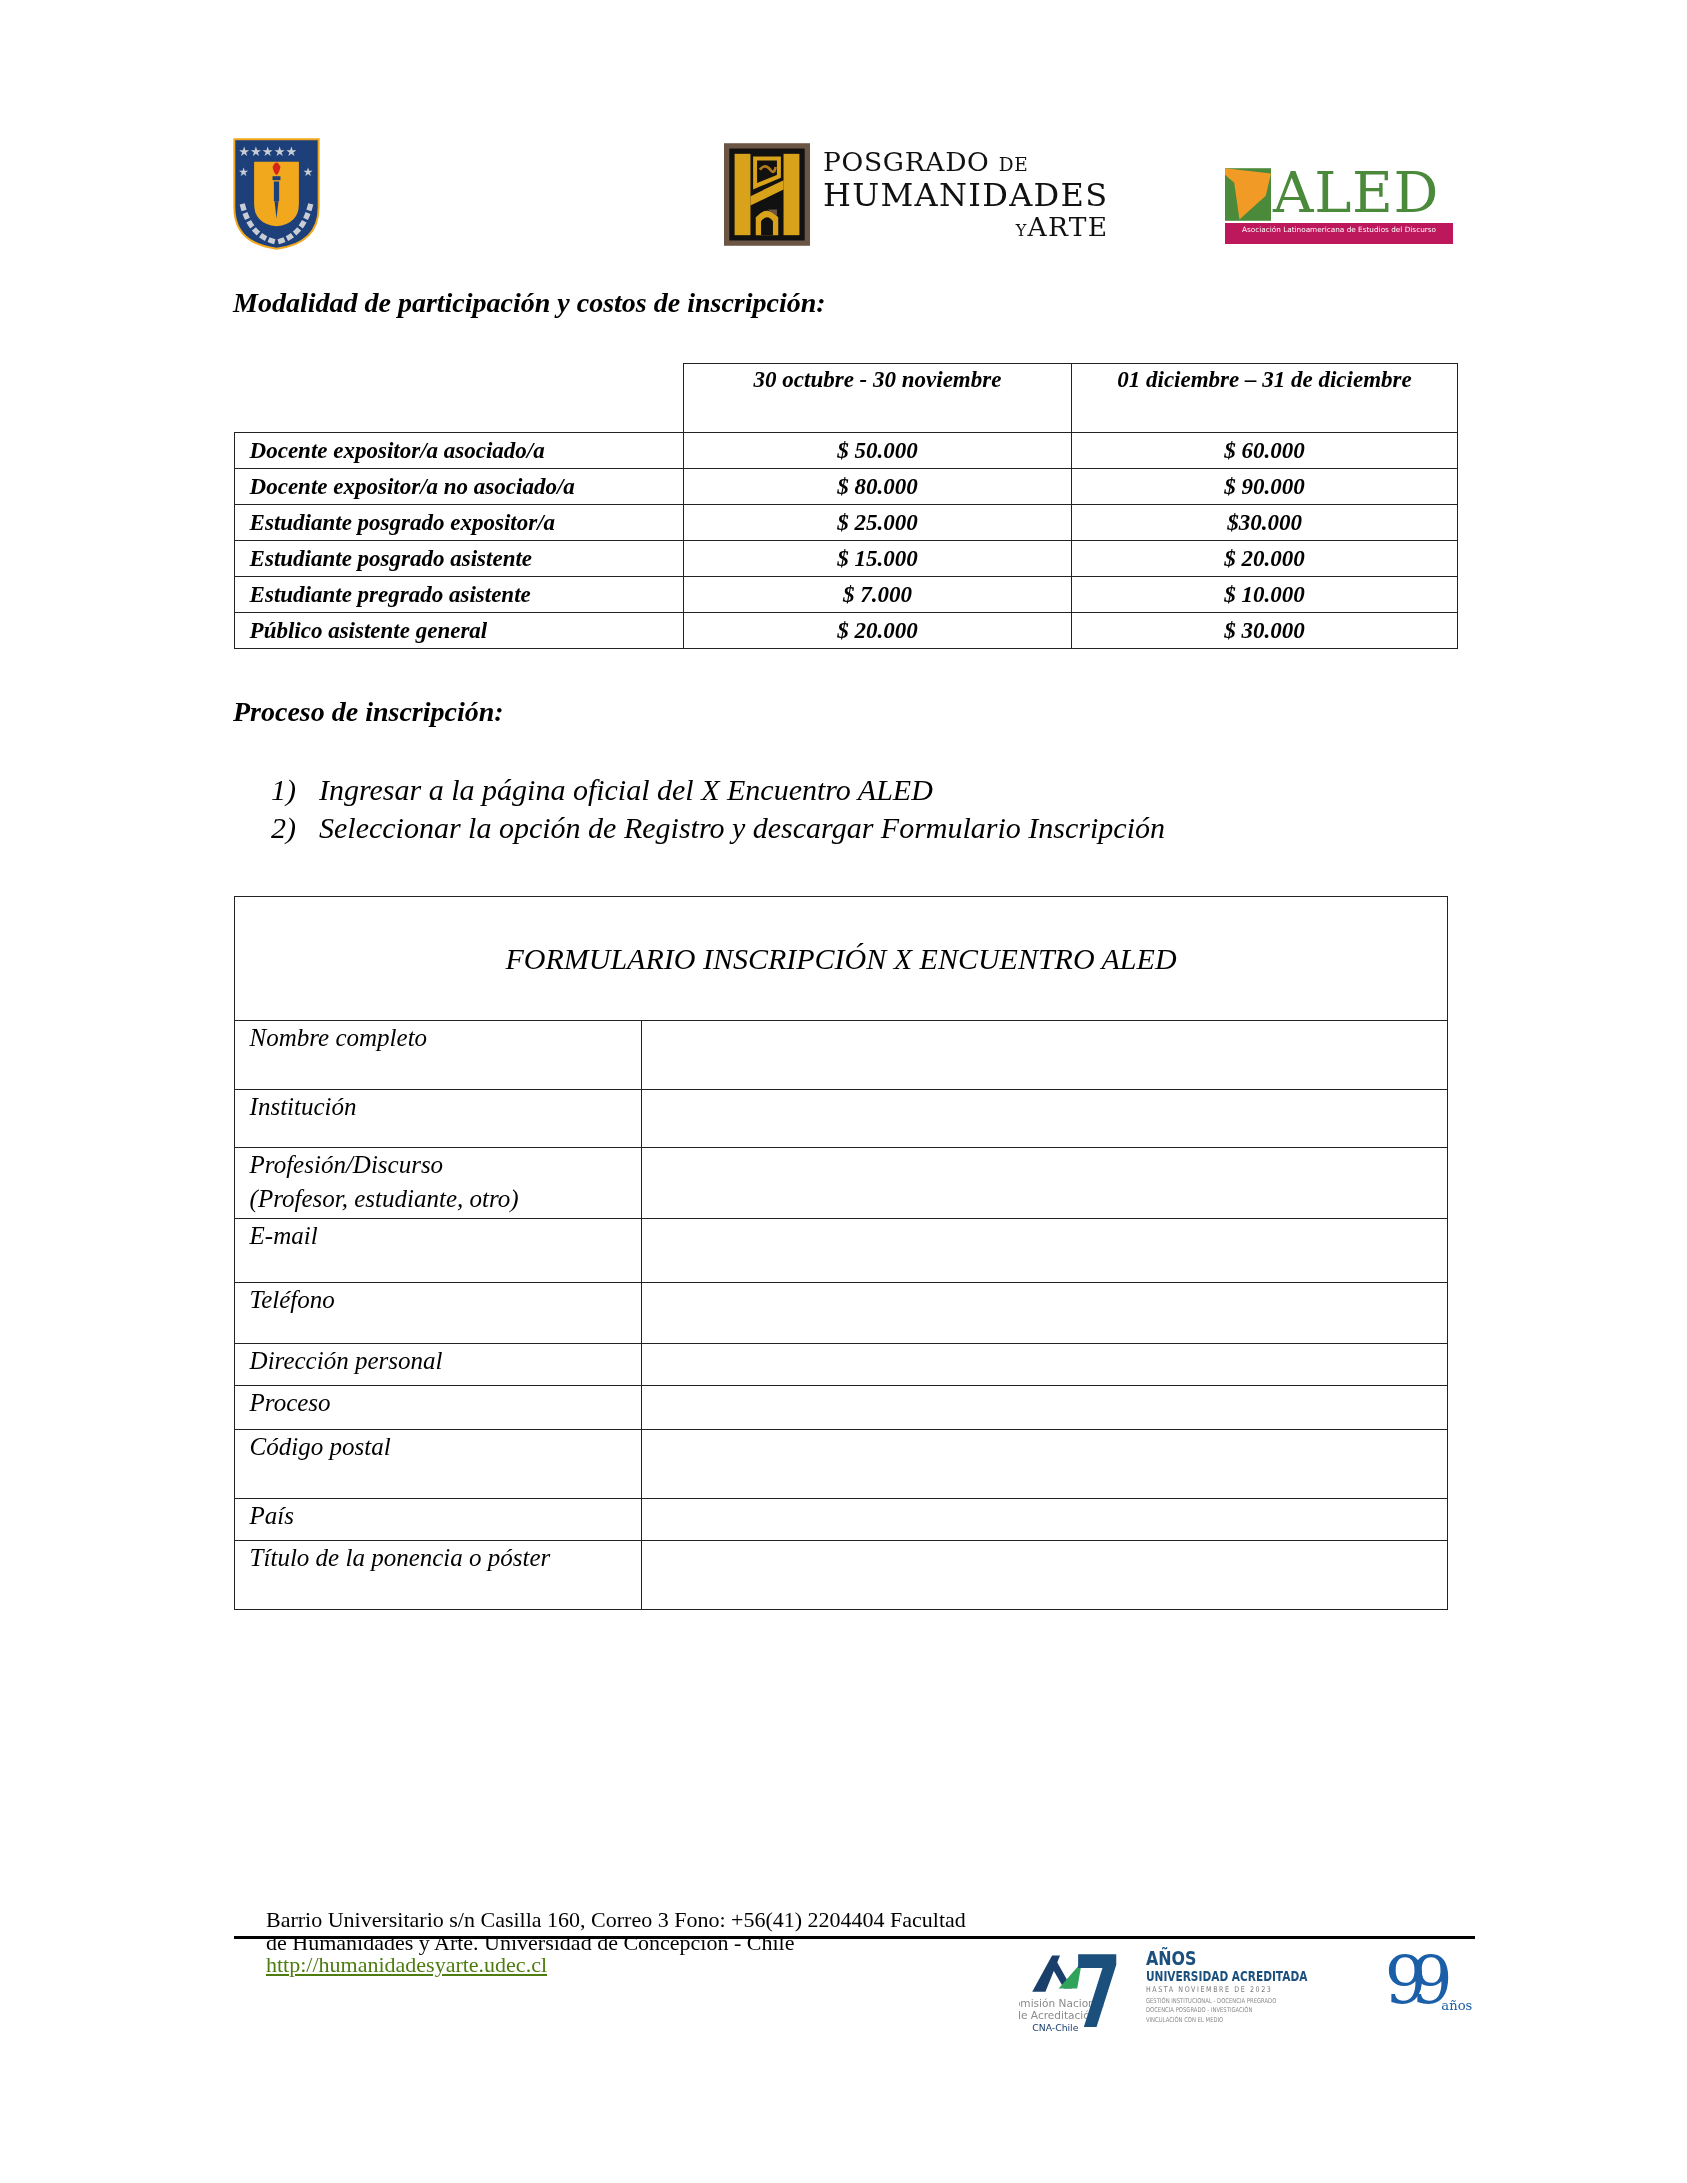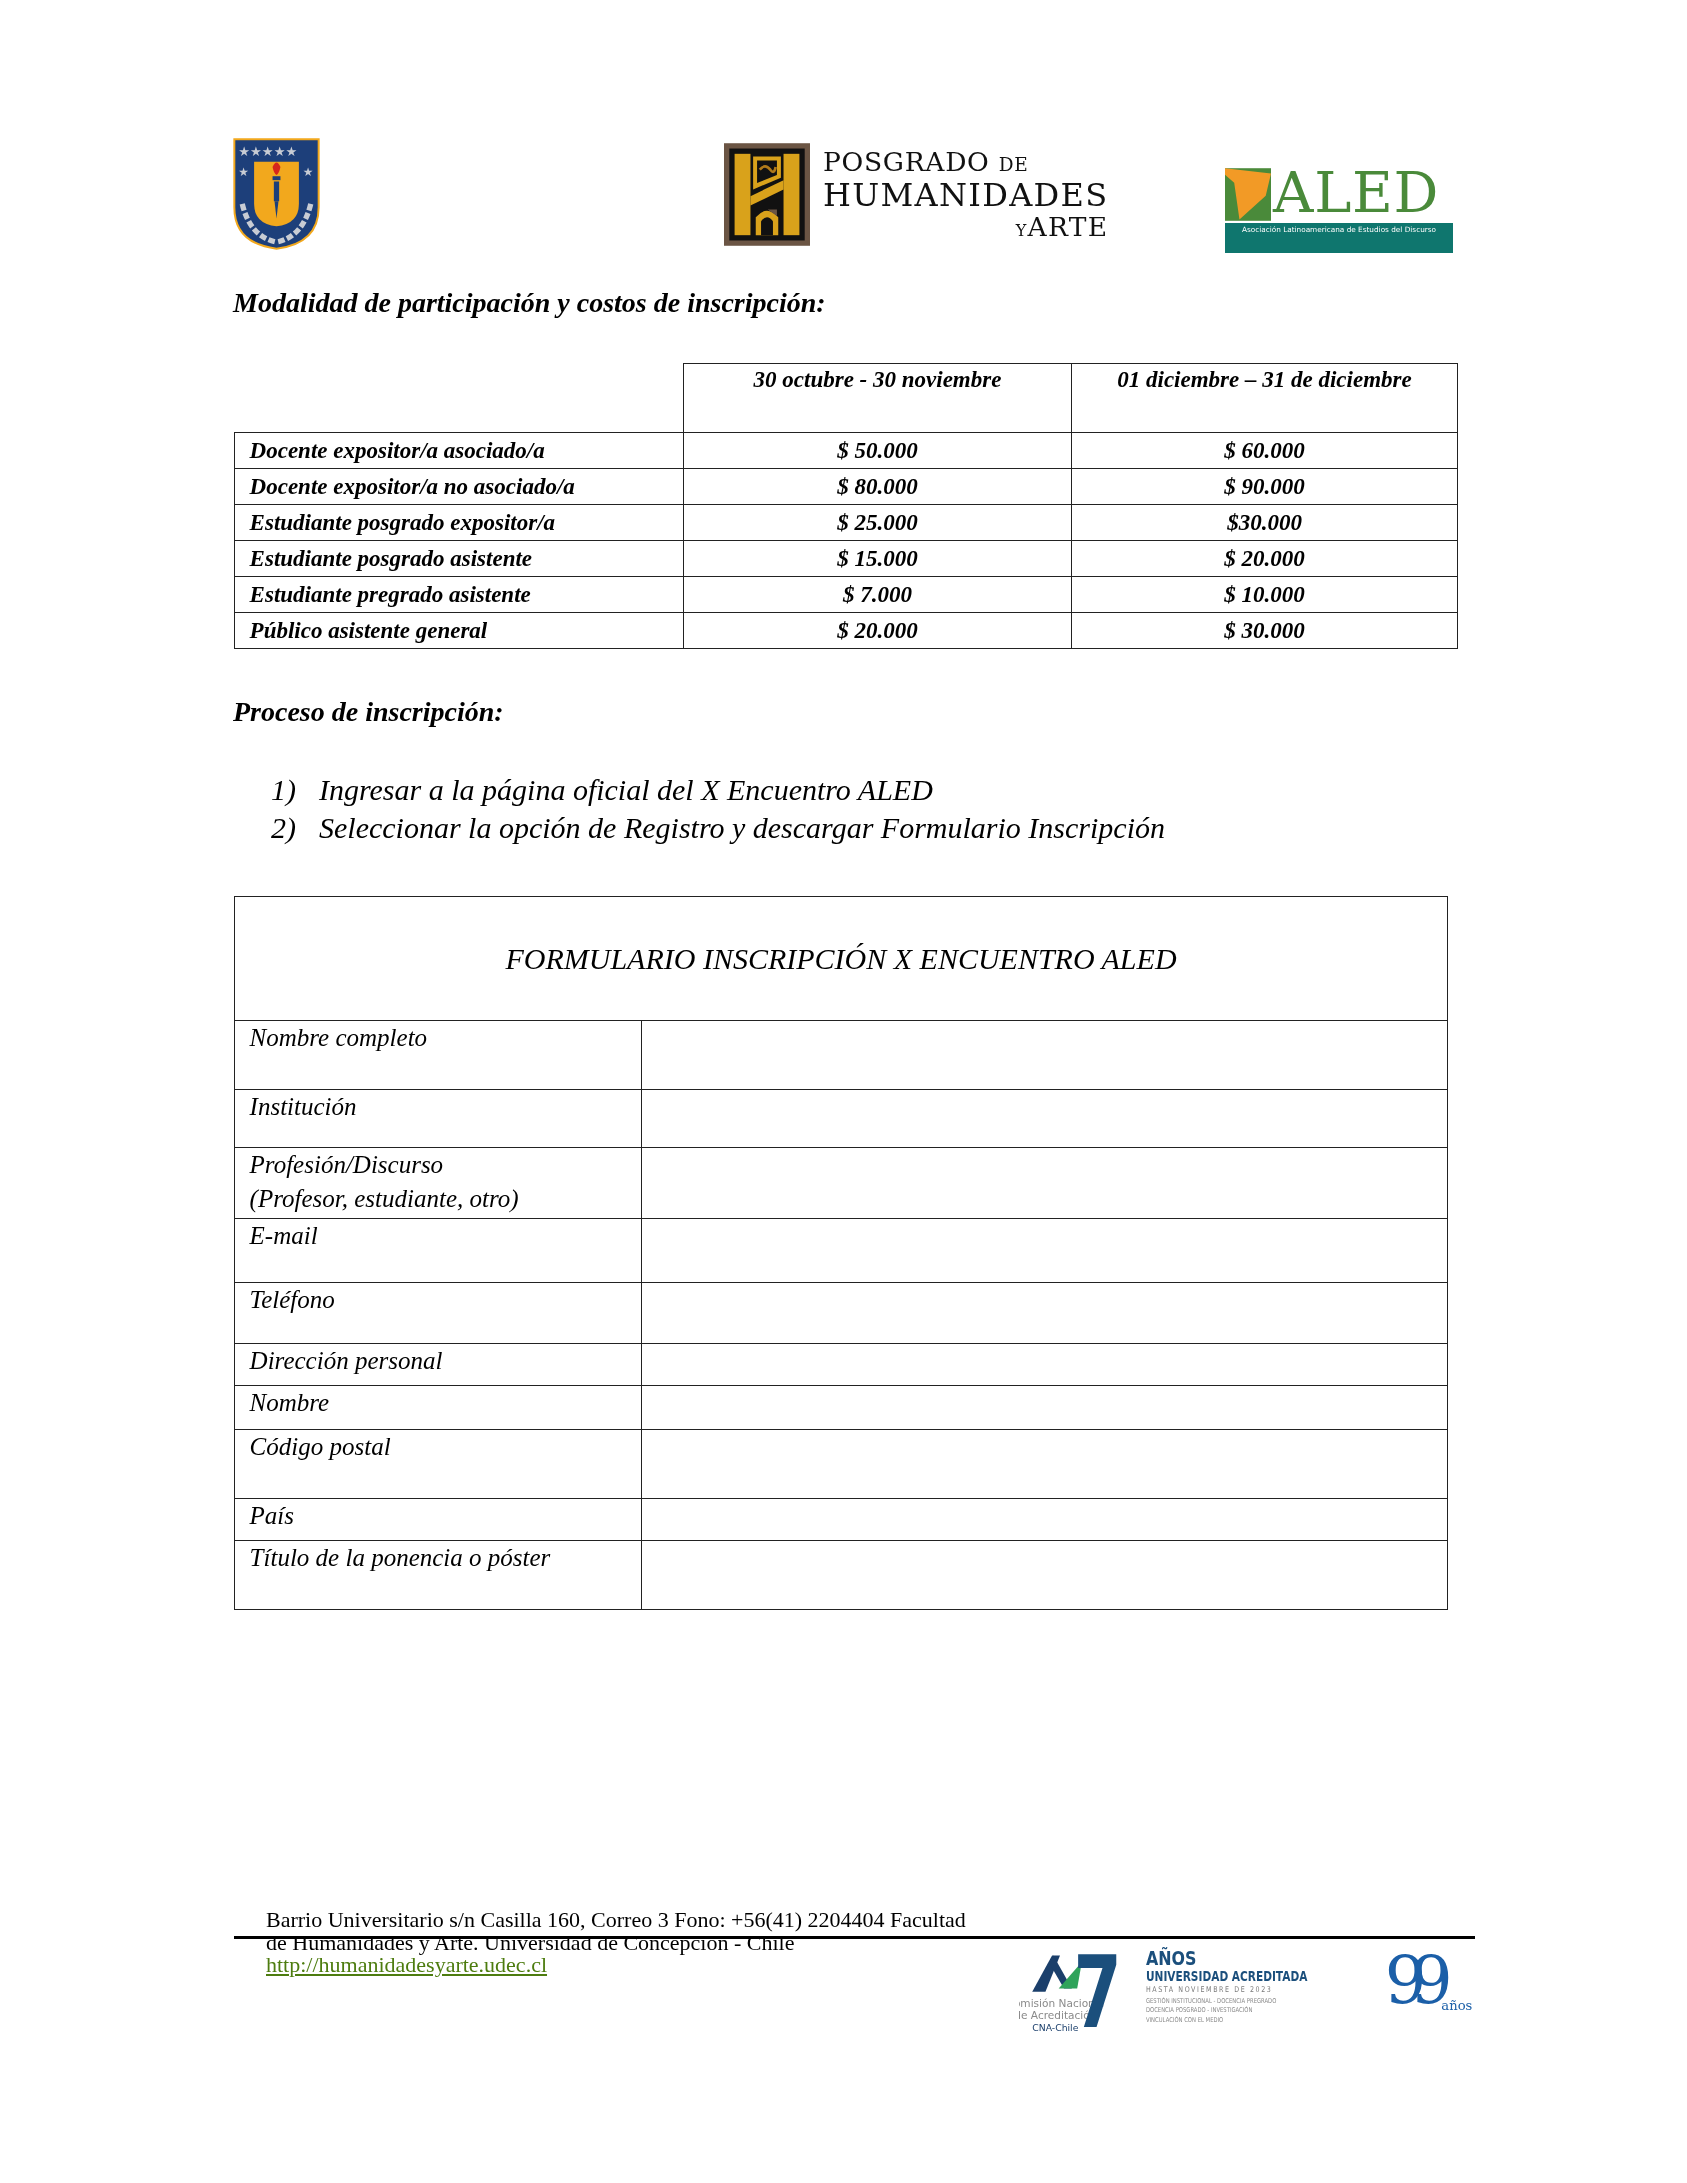--- a/index.html
+++ b/index.html
@@ -15,21 +15,21 @@
   .udec-text { position:absolute; left:93px; top:20px; font-family:"Liberation Sans", sans-serif;
                font-weight:bold; font-size:33px; line-height:30px; letter-spacing:-1.7px; color:#111; }
   .fha-text { position:absolute; left:99px; top:4px; font-family:"DejaVu Serif", serif; color:#111; }
   .fha-l1 { font-size:26.5px; line-height:29px; letter-spacing:0.7px; }
   .fha-l1 small { font-size:18.5px; }
   .fha-l2 { font-size:32px; line-height:33px; letter-spacing:1.3px; }
   .fha-l3 { font-size:26.5px; line-height:29px; text-align:right; letter-spacing:1.3px; }
   .fha-l3 small { font-size:16px; }
   .aled-word { position:absolute; left:48px; top:0; font-family:"DejaVu Serif", serif; color:#4a8a3a;
                font-size:56px; line-height:56px; letter-spacing:0.7px; }
-  .aled-band { position:absolute; left:0; top:58px; width:228px; height:30px; background:#0f766e;
+  .aled-band { position:absolute; left:0; top:58px; width:228px; height:21px; background:#be185d;
                color:#fff; font-family:"DejaVu Sans", sans-serif; font-size:7.3px; line-height:13.2px;
                text-align:center; white-space:nowrap; overflow:hidden; }
 
   
   .h-section { position:absolute; left:233px; font-style:italic; font-weight:bold;
                font-size:28px; line-height:33px; white-space:nowrap; }
   #h-modalidad { top:286px; }
   #h-proceso { top:695px; }
 
   
@@ -214,21 +214,21 @@
         <td class="fvalue"></td>
       </tr>
       <tr style="height: 42px;">
         <td class="flabel">
           <div>Dirección personal</div>
         </td>
         <td class="fvalue"></td>
       </tr>
       <tr style="height: 44px;">
         <td class="flabel">
-          <div>Nombre</div>
+          <div>Proceso</div>
         </td>
         <td class="fvalue"></td>
       </tr>
       <tr style="height: 69px;">
         <td class="flabel">
           <div>Código postal</div>
         </td>
         <td class="fvalue"></td>
       </tr>
       <tr style="height: 42px;">

